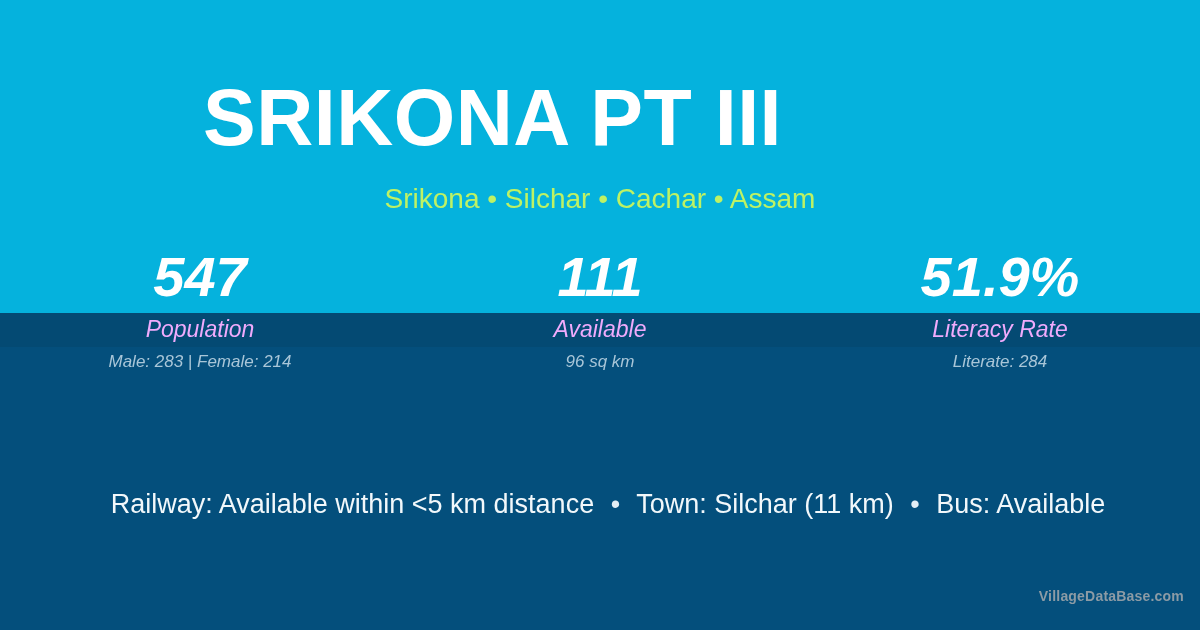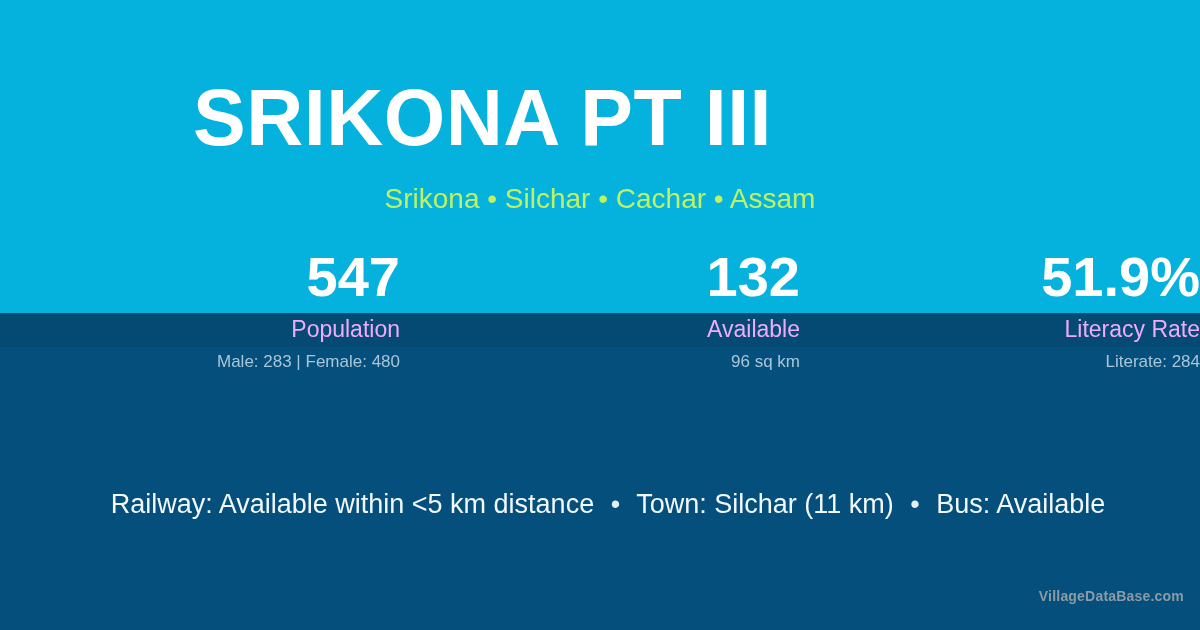--- a/index.html
+++ b/index.html
@@ -28,21 +28,21 @@
     left: 0;
     top: 0;
     width: 1200px;
     height: 313px;
     background: #05b2dd;
   }
 
   
   #village-title {
     position: absolute;
-    left: 4px;
+    left: 14px;
     top: 78px;
     width: 957px;
     text-align: center;
     font-size: 79px;
     font-weight: bold;
     letter-spacing: 0.5px;
     color: #ffffff;
     line-height: 1.0;
     white-space: nowrap;
   }
@@ -77,21 +77,22 @@
     left: 0;
     top: 240px;
     width: 1200px;
     height: 145px;
     display: flex;
     flex-direction: row;
   }
   .stat-block {
     flex: 1 1 0;
     position: relative;
-    text-align: right;
+    text-align: center;
+    font-style: italic;
   }
   .stat-value {
     position: absolute;
     left: 0;
     top: 9px;
     width: 100%;
     font-size: 56px;
     font-weight: bold;
     color: #ffffff;
     line-height: 1.0;
@@ -161,25 +162,25 @@
 
   <div id="village-title">SRIKONA PT III</div>
 
   <div id="village-breadcrumb">Srikona  •  Silchar  •  Cachar  •  Assam</div>
 
   <div id="stats-row">
 
     <div class="stat-block">
       <div class="stat-value">547</div>
       <div class="stat-label">Population</div>
-      <div class="stat-sub">Male: 283 | Female: 480</div>
+      <div class="stat-sub">Male: 283 | Female: 214</div>
     </div>
 
     <div class="stat-block">
-      <div class="stat-value">132</div>
+      <div class="stat-value">111</div>
       <div class="stat-label">Available</div>
       <div class="stat-sub">96 sq km</div>
     </div>
 
     <div class="stat-block">
       <div class="stat-value">51.9%</div>
       <div class="stat-label">Literacy Rate</div>
       <div class="stat-sub">Literate: 284</div>
     </div>
 

